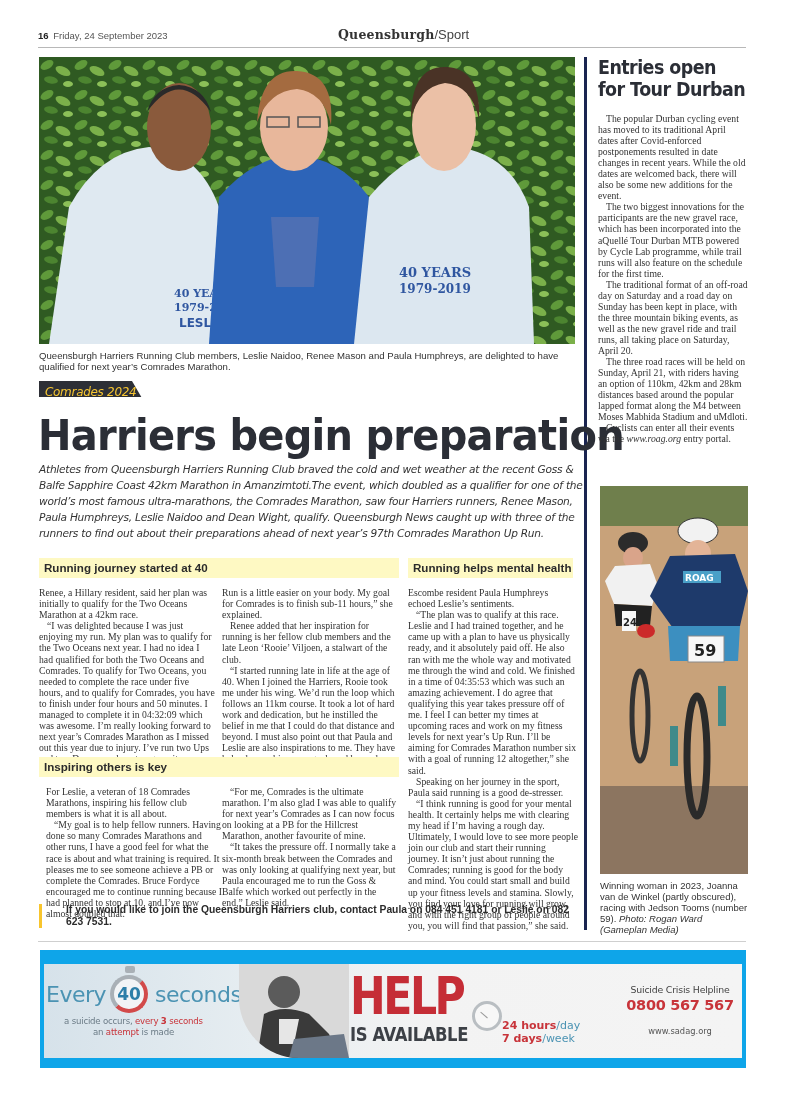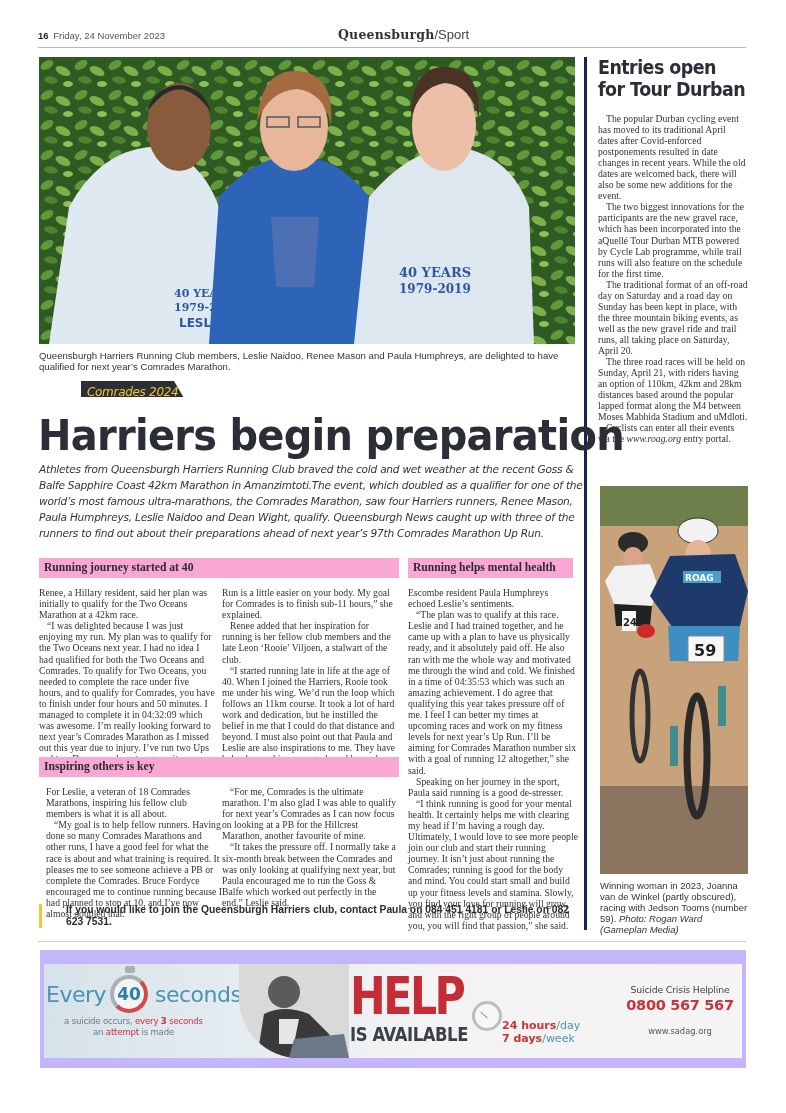--- a/index.html
+++ b/index.html
@@ -17,32 +17,32 @@
   
   .main-photo { position: absolute; left: 39px; top: 57px; width: 536px; height: 287px; overflow: hidden; background: #3d6a2a; }
   .main-photo svg { display: block; }
 
   .main-caption { position: absolute; left: 39px; top: 350px; width: 540px; font-family: "Liberation Sans", sans-serif; font-size: 9.6px; line-height: 11px; color: #333; }
 
   
   .col-rule { position: absolute; left: 584px; top: 57px; width: 3px; height: 873px; background: #1a2450; }
 
   
-  .tag { position: absolute; left: 39px; top: 381px; height: 16px; width: 107px; margin-left: 42px; }
+  .tag { position: absolute; left: 39px; top: 381px; height: 16px; width: 107px; }
   .tag .bg { position: absolute; inset: 0; background: #2d2f36; clip-path: polygon(0 0, 93px 0, 107px 24px, 0 24px); }
   .tag .label { position: absolute; left: 6px; top: 4px; font-family: "DejaVu Sans", sans-serif; font-style: italic; font-size: 12px; color: #f6c531; letter-spacing: -0.3px; }
 
   
   .headline { position: absolute; left: 38px; top: 410px; width: 545px; font-family: "DejaVu Sans", sans-serif; font-weight: bold; font-size: 43px; line-height: 50px; color: #2b2e36; letter-spacing: -0.8px; transform: scaleX(0.93); transform-origin: left top; white-space: nowrap; }
 
   
   .standfirst { position: absolute; left: 39px; top: 461px; width: 545px; font-family: "DejaVu Sans", sans-serif; font-style: italic; font-size: 10.6px; line-height: 16px; color: #333; letter-spacing: -0.25px; }
 
   
-  .subhead { position: absolute; height: 20px; background: #f9a8d4; font-family: Liberation Serif, serif; font-weight: bold; font-size: 11.6px; color: #2b2b2b; padding: 3px 0 0 5px; }
+  .subhead { position: absolute; height: 20px; background: #fef9c3; font-family: Liberation Sans, sans-serif; font-weight: bold; font-size: 11.6px; color: #2b2b2b; padding: 3px 0 0 5px; }
 
   .body-col { position: absolute; font-family: "Liberation Serif", serif; font-size: 9.7px; line-height: 11.1px; color: #333; }
   .body-col p { margin: 0; text-indent: 0; }
   .body-col p.ind { text-indent: 8px; }
 
   
   .contact { position: absolute; left: 39px; top: 904px; width: 540px; border-left: 3px solid #f8c52d; padding-left: 24px; font-family: "Liberation Sans", sans-serif; font-weight: bold; font-size: 10.3px; line-height: 12px; color: #2b2b2b; }
 
   
   .side-head { position: absolute; left: 598px; top: 56px; width: 160px; font-family: "DejaVu Sans", sans-serif; font-size: 19px; line-height: 22px; color: #2b2e36; letter-spacing: -0.6px; transform: scaleX(0.92); transform-origin: left top; }
@@ -50,21 +50,21 @@
   .side-body p.ind { text-indent: 8px; }
   .side-body em { font-style: italic; }
   .side-photo { position: absolute; left: 600px; top: 486px; width: 148px; height: 388px; overflow: hidden; background: #c9a57e; }
   .side-caption { position: absolute; left: 600px; top: 880px; width: 150px; font-family: "Liberation Sans", sans-serif; font-size: 9.5px; line-height: 11px; color: #333; }
   .side-caption em { }
 
   
   .ad-rule { position: absolute; left: 38px; top: 941px; width: 708px; height: 1px; background: #cfcfcf; }
 
   
-  .ad { position: absolute; left: 40px; top: 950px; width: 706px; height: 118px; background: #c4b5fd; }
+  .ad { position: absolute; left: 40px; top: 950px; width: 706px; height: 118px; background: #0ea5e9; }
   .ad-inner { position: absolute; left: 4px; top: 14px; width: 698px; height: 94px; background: linear-gradient(90deg, #d6e2ea 0%, #e6edf1 30%, #f3f3f3 55%, #f4f4f4 100%); overflow: hidden; }
   .ad .every { position: absolute; left: 2px; top: 18px; font-family: "DejaVu Sans", sans-serif; font-size: 22px; color: #4b93b3; letter-spacing: -0.5px; }
   .ad .clock40 { position: absolute; left: 66px; top: 11px; width: 38px; height: 38px; border-radius: 50%; border: 4px solid #a9b0b6; border-right-color: #d24a4a; border-bottom-color: #d24a4a; background: #f2f4f6; text-align: center; font-family: "DejaVu Sans", sans-serif; font-weight: bold; font-size: 17px; line-height: 30px; color: #2d7ea8; }
   .ad .clock40-top { position: absolute; left: 81px; top: 2px; width: 10px; height: 7px; background: #a9b0b6; border-radius: 2px; }
   .ad .seconds { position: absolute; left: 111px; top: 18px; font-family: "DejaVu Sans", sans-serif; font-size: 22px; color: #4b93b3; letter-spacing: -0.5px; }
   .ad .tagline { position: absolute; left: 2px; top: 52px; width: 175px; text-align: center; font-family: "DejaVu Sans", sans-serif; font-size: 8.6px; line-height: 11px; color: #6b7b86; letter-spacing: -0.2px; }
   .ad .tagline .red { color: #c8343a; }
   .ad .tagline b { color: #c8343a; }
   .ad .boy { position: absolute; left: 195px; top: 0; width: 110px; height: 94px; overflow: hidden; border-radius: 0 0 0 60px; }
   .ad .help { position: absolute; left: 306px; top: 6px; font-family: "DejaVu Sans", sans-serif; font-weight: bold; font-size: 52px; line-height: 52px; color: #c52d36; letter-spacing: -3px; transform: scaleX(0.82); transform-origin: left top; }
@@ -76,21 +76,21 @@
   .ad .crisis { position: absolute; left: 574px; top: 20px; width: 124px; text-align: center; font-family: "DejaVu Sans", sans-serif; font-size: 9.4px; color: #444; letter-spacing: -0.2px; }
   .ad .phone { position: absolute; left: 574px; top: 33px; width: 124px; text-align: center; font-family: "DejaVu Sans", sans-serif; font-weight: bold; font-size: 14.5px; color: #c8343a; letter-spacing: -0.3px; }
   .ad .web { position: absolute; left: 574px; top: 62px; width: 124px; text-align: center; font-family: "DejaVu Sans", sans-serif; font-size: 8.3px; color: #555; }
 </style>
 </head>
 <body>
 
 <div class="masthead">
   <div class="date">
     <b>16</b>
-    <span>Friday, 24 November 2023</span>
+    <span>Friday, 24 September 2023</span>
   </div>
   <div class="brand">
     <b>Queensburgh</b><span class="sec">/</span><span class="sec">Sport</span>
   </div>
 </div>
 
 <div class="main-photo">
   <svg width="536" height="287" viewBox="0 0 536 287">
     <defs>
       <pattern id="leaves" width="34" height="30" patternUnits="userSpaceOnUse">

